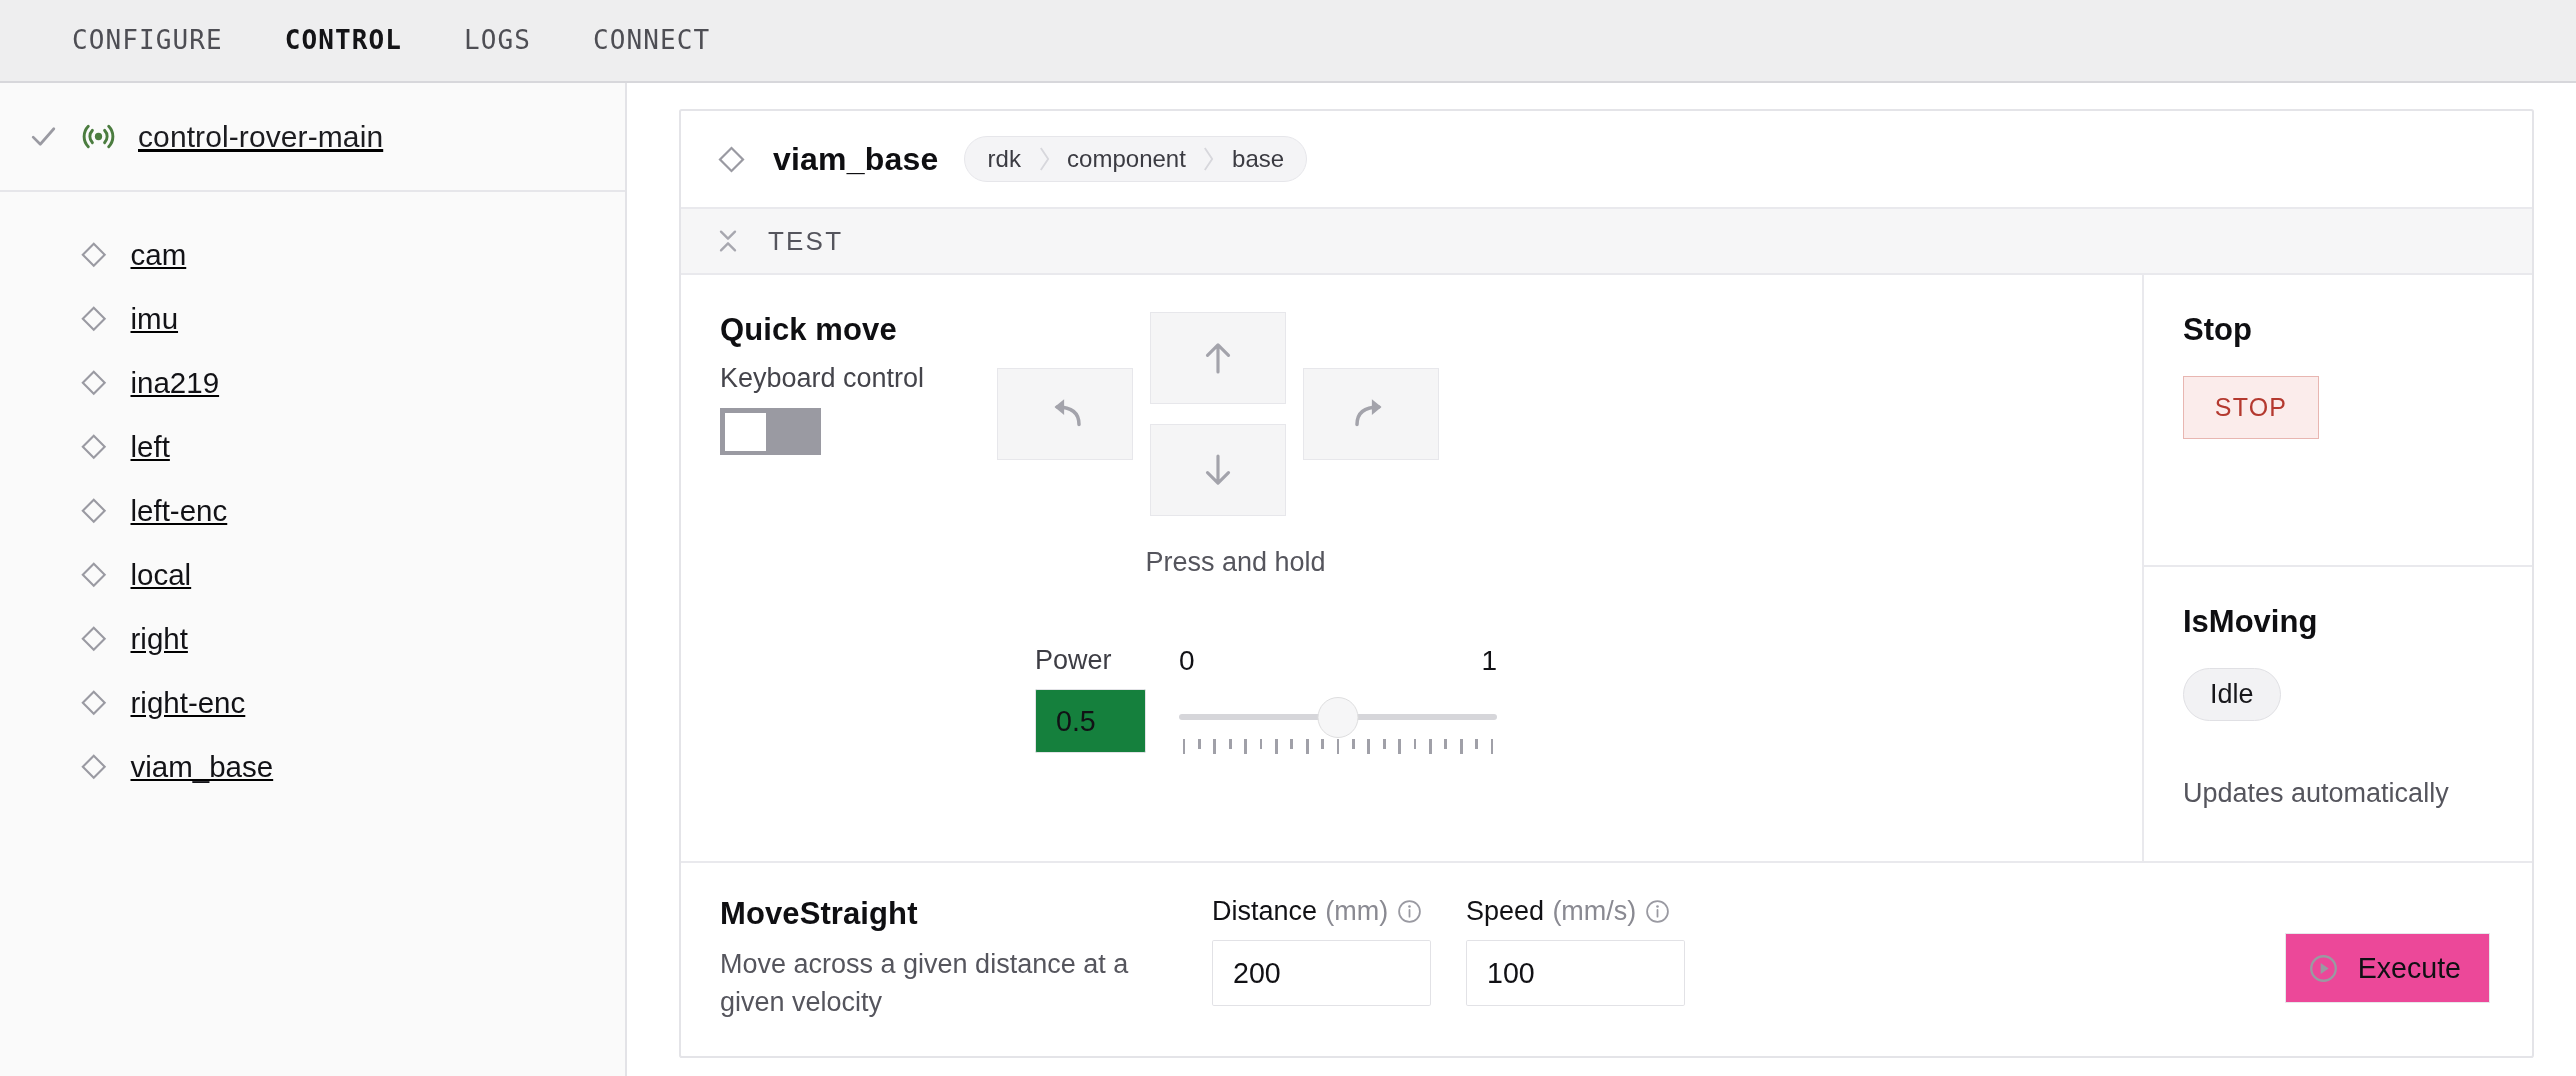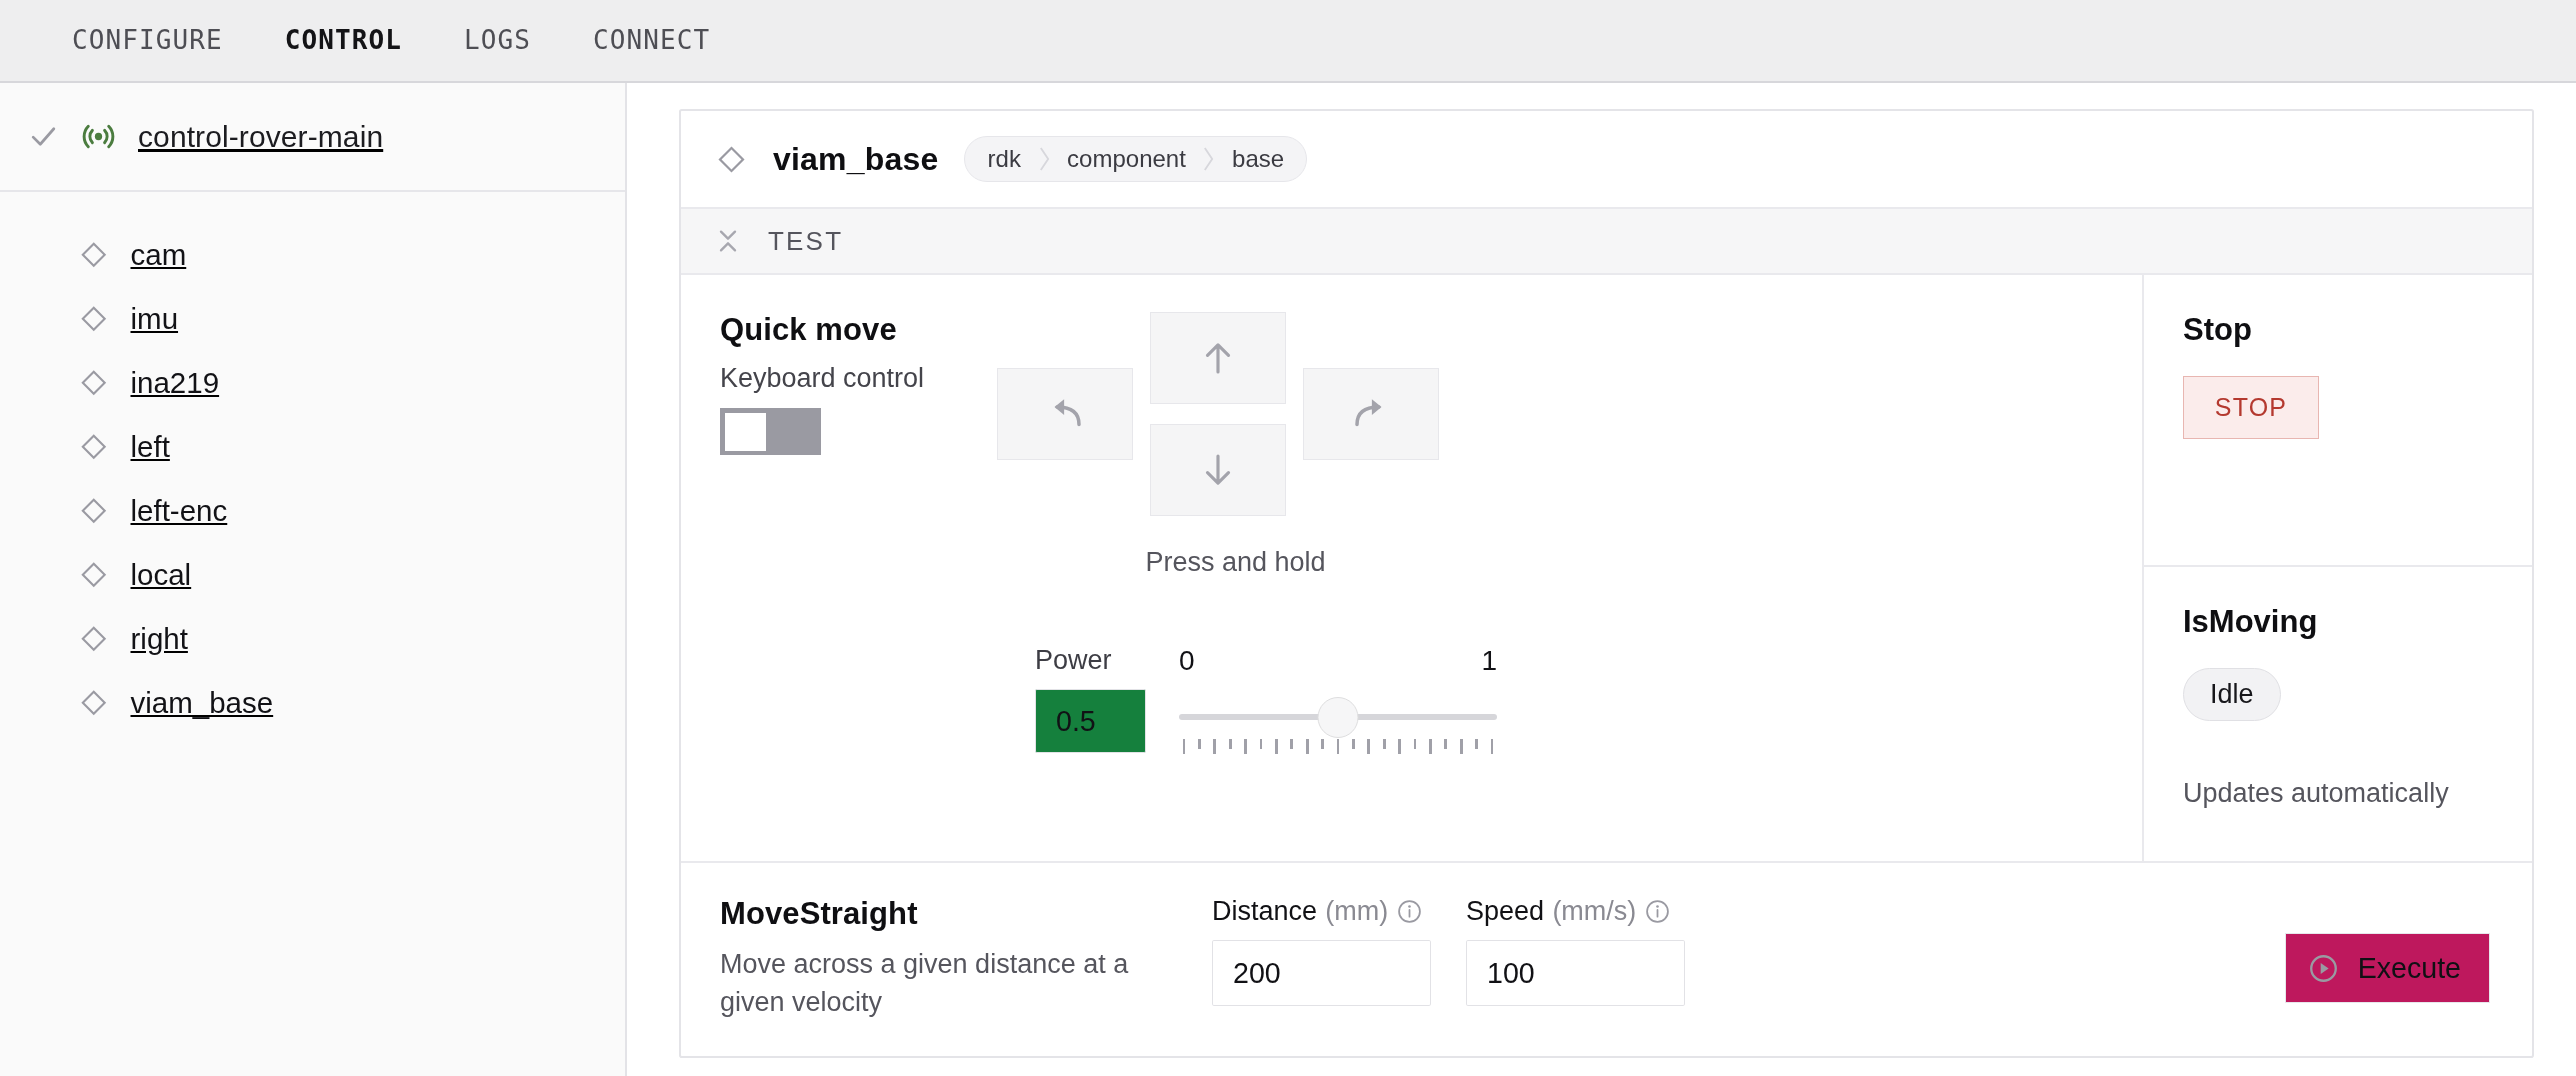--- a/index.html
+++ b/index.html
@@ -341,21 +341,21 @@
     padding-left: 20px;
     font-size: 28.6px;
     color: #111115;
     background: #fff;
   }
   .exec-spacer { flex: 1 1 auto; }
   .exec-btn {
     margin-top: 37px;
     height: 70px;
     padding: 0 28px 0 22px;
-    background: #be185d;
+    background: #ec4899;
     border: 1.8px solid #e7e7eb;
     display: flex;
     align-items: center;
     gap: 18.4px;
     font-size: 28.6px;
     color: #101014;
     cursor: pointer;
     white-space: nowrap;
   }
   .play-icon { width: 31px; height: 31px; flex: 0 0 31px; }
@@ -450,20 +450,28 @@
 
       <div class="res-item">
         <span class="diamond-icon">
           <svg viewBox="0 0 24 24" width="29.5" height="29.5">
               <rect x="5.7" y="5.7" width="12.6" height="12.6" transform="rotate(45 12 12)" fill="none" stroke="#9a9aa2" stroke-width="1.7"></rect>
             </svg>
         </span>
         <span class="res-label">right</span>
       </div>
 
+      <div class="res-item">
+        <span class="diamond-icon">
+          <svg viewBox="0 0 24 24" width="29.5" height="29.5">
+              <rect x="5.7" y="5.7" width="12.6" height="12.6" transform="rotate(45 12 12)" fill="none" stroke="#9a9aa2" stroke-width="1.7"></rect>
+            </svg>
+        </span>
+        <span class="res-label">right-enc</span>
+      </div>
 
       <div class="res-item">
         <span class="diamond-icon">
           <svg viewBox="0 0 24 24" width="29.5" height="29.5">
               <rect x="5.7" y="5.7" width="12.6" height="12.6" transform="rotate(45 12 12)" fill="none" stroke="#9a9aa2" stroke-width="1.7"></rect>
             </svg>
         </span>
         <span class="res-label">viam_base</span>
       </div>
 

